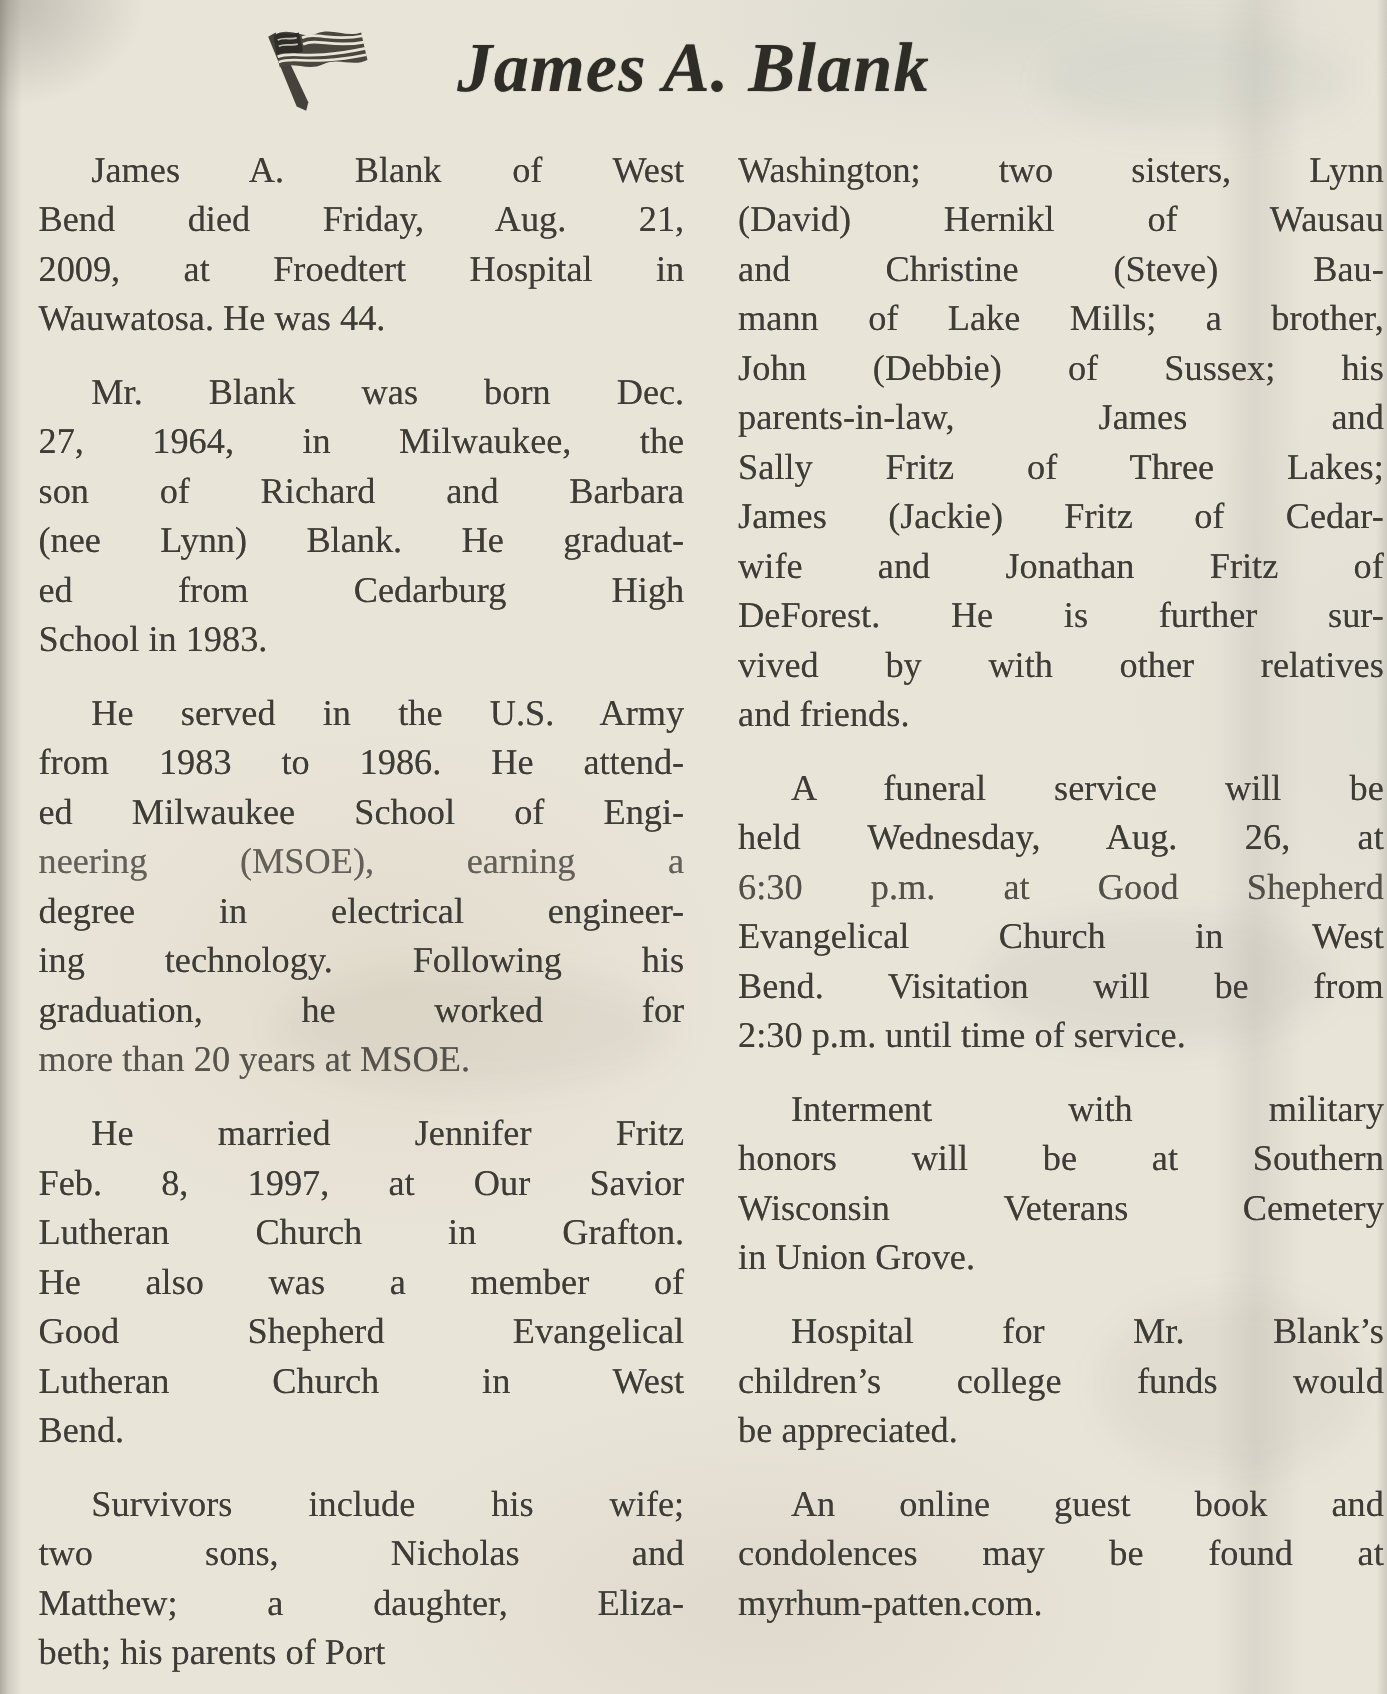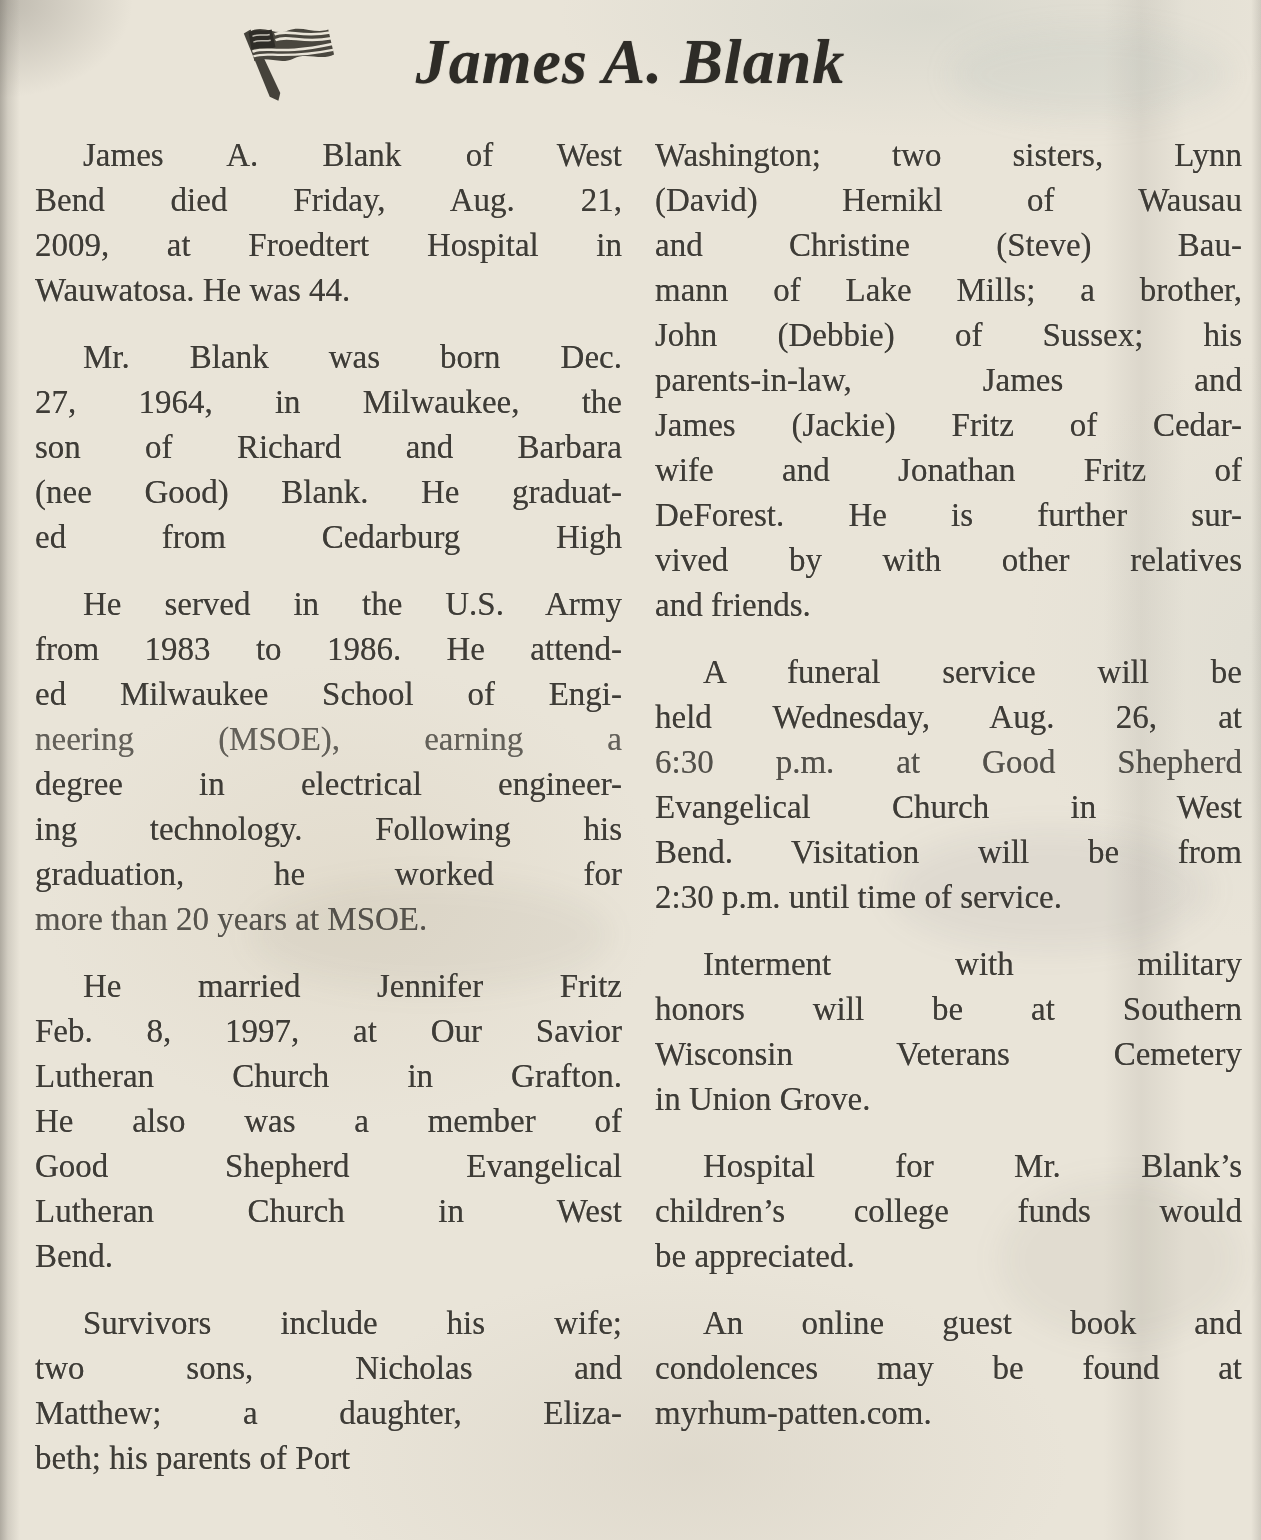--- a/index.html
+++ b/index.html
@@ -31,21 +31,21 @@
   .masthead { position: absolute; top: 12px; left: 0; width: 100%; height: 110px; }
   .flag { position: absolute; left: 224px; top: 8px; width: 126px; height: 96px; }
   .headline {
     margin: 0; text-align: center;
     font-size: 64px; line-height: 100px;
     font-weight: bold; font-style: italic;
     color: #2e2c27; letter-spacing: 1px;
     text-shadow: 0 0 1px rgba(46,44,39,.55);
   }
 
-  .cols { position: absolute; top: 133px; left: 35px; display: flex; gap: 33px; }
+  .cols { position: absolute; top: 133px; left: 35px; display: flex; gap: 49px; }
   .col { width: 587px; }
   .para { margin: 0 0 22px 0; }
   .para:last-child { margin-bottom: 0; }
   .tline {
     font-size: 33px; line-height: 45px;
     text-align: justify; text-align-last: justify;
     text-shadow: 0 0 .6px rgba(62,60,55,.7);
     white-space: normal;
   }
   .tline.last { text-align-last: left; }
@@ -91,22 +91,23 @@
         <div class="para indent">
           <div class="tline">James A. Blank of West</div>
           <div class="tline">Bend died Friday, Aug. 21,</div>
           <div class="tline">2009, at Froedtert Hospital in</div>
           <div class="tline last">Wauwatosa. He was 44.</div>
         </div>
         <div class="para indent">
           <div class="tline">Mr. Blank was born Dec.</div>
           <div class="tline">27, 1964, in Milwaukee, the</div>
           <div class="tline">son of Richard and Barbara</div>
-          <div class="tline">(nee Good) Blank. He graduat-</div>
+          <div class="tline">(nee Lynn) Blank. He graduat-</div>
           <div class="tline">ed from Cedarburg High</div>
+          <div class="tline last">School in 1983.</div>
         </div>
         <div class="para indent">
           <div class="tline">He served in the U.S. Army</div>
           <div class="tline">from 1983 to 1986. He attend-</div>
           <div class="tline">ed Milwaukee School of Engi-</div>
           <div class="tline">neering (MSOE), earning a</div>
           <div class="tline">degree in electrical engineer-</div>
           <div class="tline">ing technology. Following his</div>
           <div class="tline">graduation, he worked for</div>
           <div class="tline last">more than 20 years at MSOE.</div>
@@ -128,20 +129,21 @@
         </div>
       </div>
     <div class="col" data-column="right">
         <div class="para">
           <div class="tline">Washington; two sisters, Lynn</div>
           <div class="tline">(David) Hernikl of Wausau</div>
           <div class="tline">and Christine (Steve) Bau-</div>
           <div class="tline">mann of Lake Mills; a brother,</div>
           <div class="tline">John (Debbie) of Sussex; his</div>
           <div class="tline">parents-in-law, James and</div>
+          <div class="tline">Sally Fritz of Three Lakes;</div>
           <div class="tline">James (Jackie) Fritz of Cedar-</div>
           <div class="tline">wife and Jonathan Fritz of</div>
           <div class="tline">DeForest. He is further sur-</div>
           <div class="tline">vived by with other relatives</div>
           <div class="tline last">and friends.</div>
         </div>
         <div class="para indent">
           <div class="tline">A funeral service will be</div>
           <div class="tline">held Wednesday, Aug. 26, at</div>
           <div class="tline">6:30 p.m. at Good Shepherd</div>

